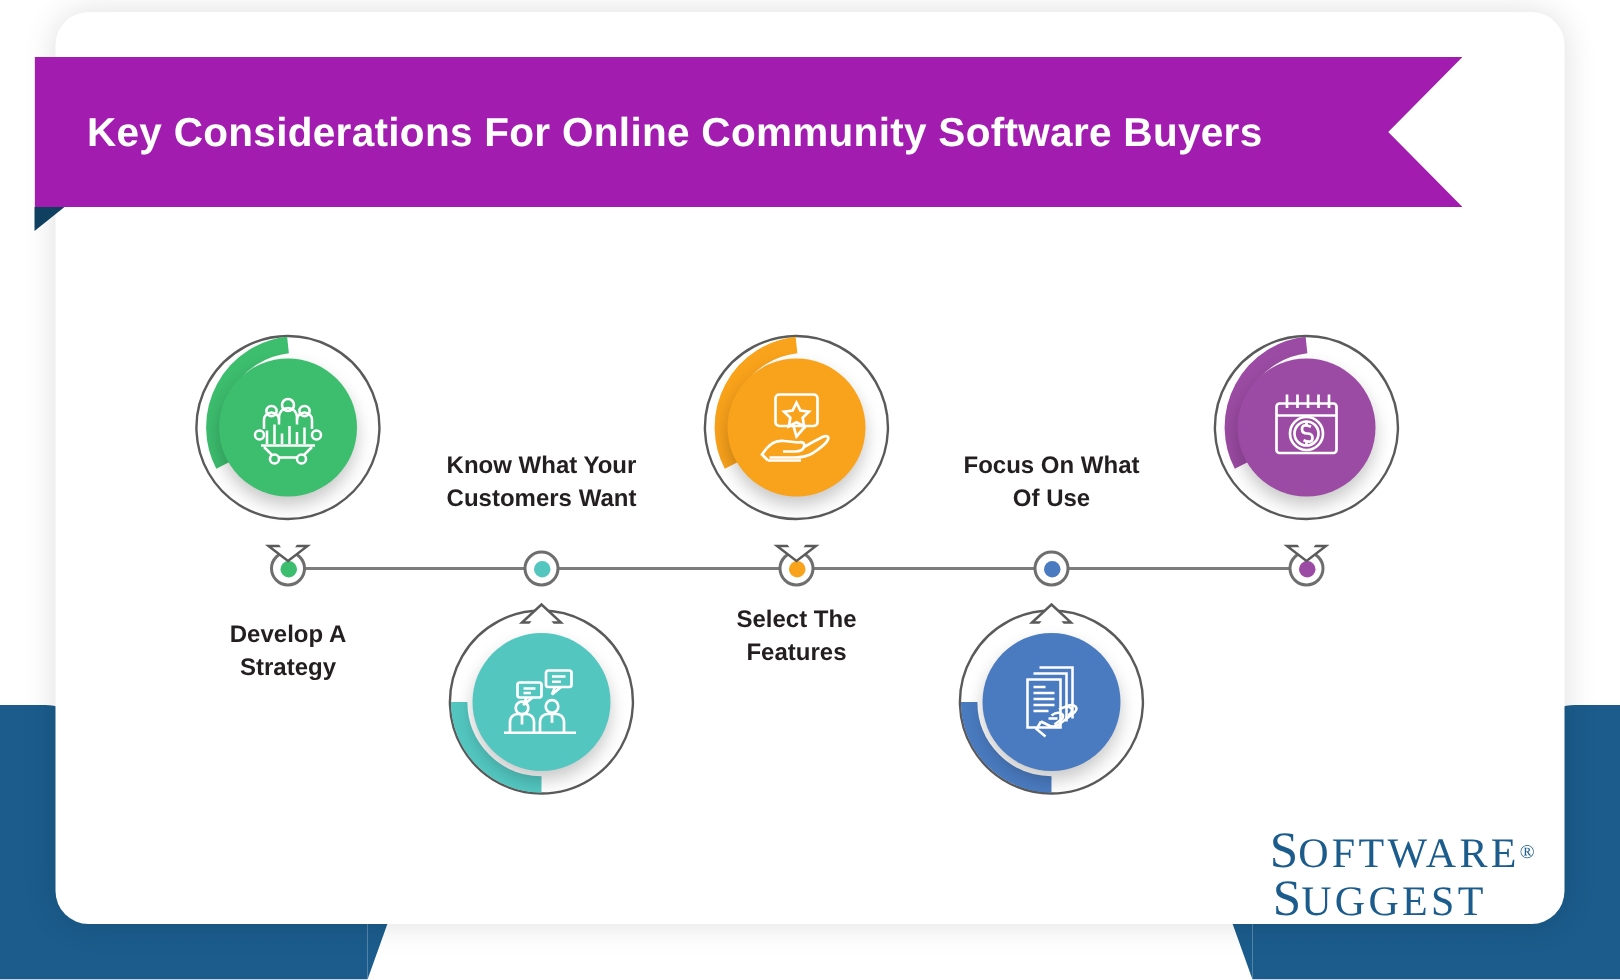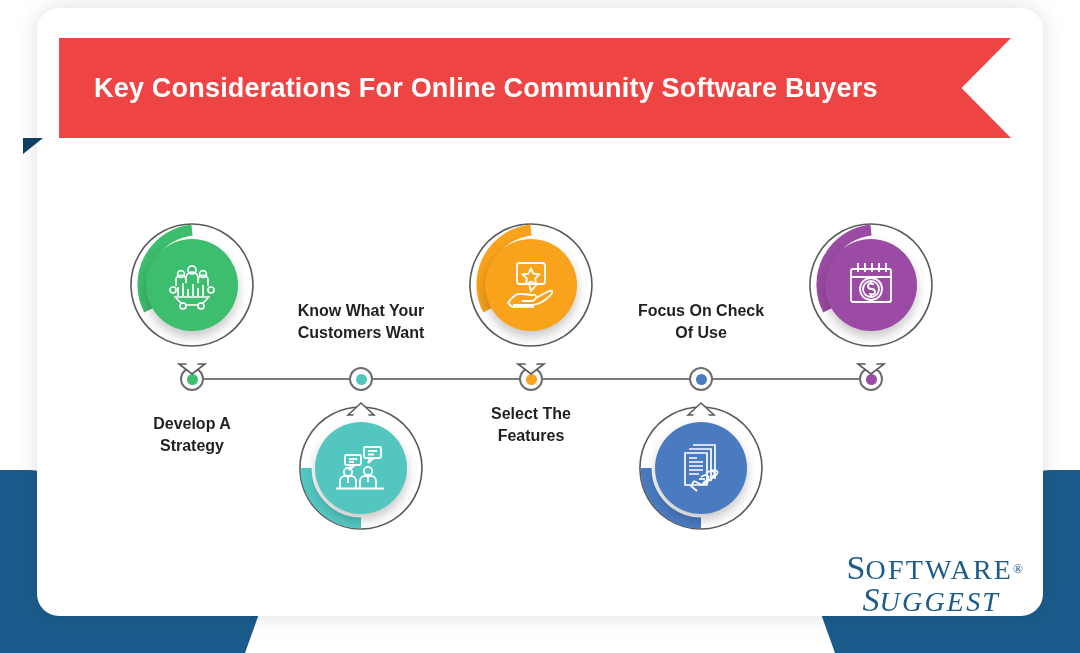--- a/index.html
+++ b/index.html
@@ -42,26 +42,25 @@
   
   .card{
     position:absolute;left:37px;top:8px;width:1006px;height:608px;
     background:#ffffff;border-radius:22px;
     box-shadow:0 0 22px rgba(0,0,0,0.13);
   }
 
   
   .ribbon{
     position:absolute;left:23px;top:38px;width:952px;height:100px;
-    background:#ef4444;
+    background:#a21caf;
     -webkit-clip-path:polygon(0 0,100% 0,94.8% 50%,100% 100%,0 100%);
     clip-path:polygon(0 0,100% 0,94.8% 50%,100% 100%,0 100%);
     display:flex;align-items:center;
     box-shadow:0 3px 7px rgba(0,0,0,0.12);
-    margin-left:36px;
   }
   .ribbon-title{
     color:#ffffff;font-size:27px;font-weight:bold;
     padding-left:35px;letter-spacing:.2px;white-space:nowrap;
   }
   .ribbon-fold{
     position:absolute;left:23px;top:138px;width:0;height:0;
     border-left:20px solid #10405f;
     border-bottom:16px solid transparent;
   }
@@ -99,21 +98,21 @@
   
   .logo{
     position:absolute;right:57px;bottom:38px;
     font-family:"Liberation Serif", serif;color:#1B5C8C;
     text-align:left;line-height:0.92;
   }
   .logo .l1,.logo .l2{display:block;white-space:nowrap;}
   .logo .cap{font-size:34px;}
   .logo .rest{font-size:28px;letter-spacing:2.2px;}
   .logo sup{font-size:13px;vertical-align:super;}
-  .logo .l2{margin-left:16px;font-style:italic;}
+  .logo .l2{margin-left:2px;}
 </style>
 </head>
 <body>
 
 <div class="stage">
 
   <div class="frame-l"></div>
   <div class="frame-r"></div>
   <div class="frame-bl"></div>
   <div class="frame-br"></div>
@@ -236,21 +235,21 @@
         <path d="M18 4 h22 v34"></path>
         <path d="M14 17 h8 M14 21 h14 M14 25 h14 M14 29 h14 M14 33 h10"></path>
         <path d="M24 38 h6"></path>
         <path d="M26 36 q4 -3 7 -1 q2 2 -1 4 l-4 3"></path>
         <path d="M31 32 q5 -3 8 -1 q2 2 -2 5"></path>
         <path d="M35 30 q5 -2 7 0 q2 2 -2 5 l-9 7 q-3 2 -6 1 l-6 -3"></path>
         <path d="M19 40 l-3 5 l6 5"></path>
       </svg>
     </div>
   </div>
-  <div class="label" style="left:701px;top:300px;width:240px;">Focus On Check
+  <div class="label" style="left:701px;top:300px;width:240px;">Focus On What
 Of Use</div>
 
   <div class="node" style="left:871px;top:222px;">
     <svg width="126" height="150" viewBox="0 0 126 150">
       <path d="M63 2 A61 61 0 1 1 62.9 2 Z" fill="none" stroke="#5a5a5a" stroke-width="1.6"></path>
       <path d="M50 142 L63 152 L76 142 Z" fill="#ffffff" stroke="#5a5a5a" stroke-width="1.6"></path>
       <path d="M55 138 L71 138 L63 150 Z" fill="#ffffff"></path>
       <path d="M63 8 A55 55 0 0 0 20.1 88" fill="none" stroke="#9B4BA3" stroke-width="11" stroke-linecap="butt"></path>
     </svg>
     <div class="inner" style="background:#9B4BA3">

